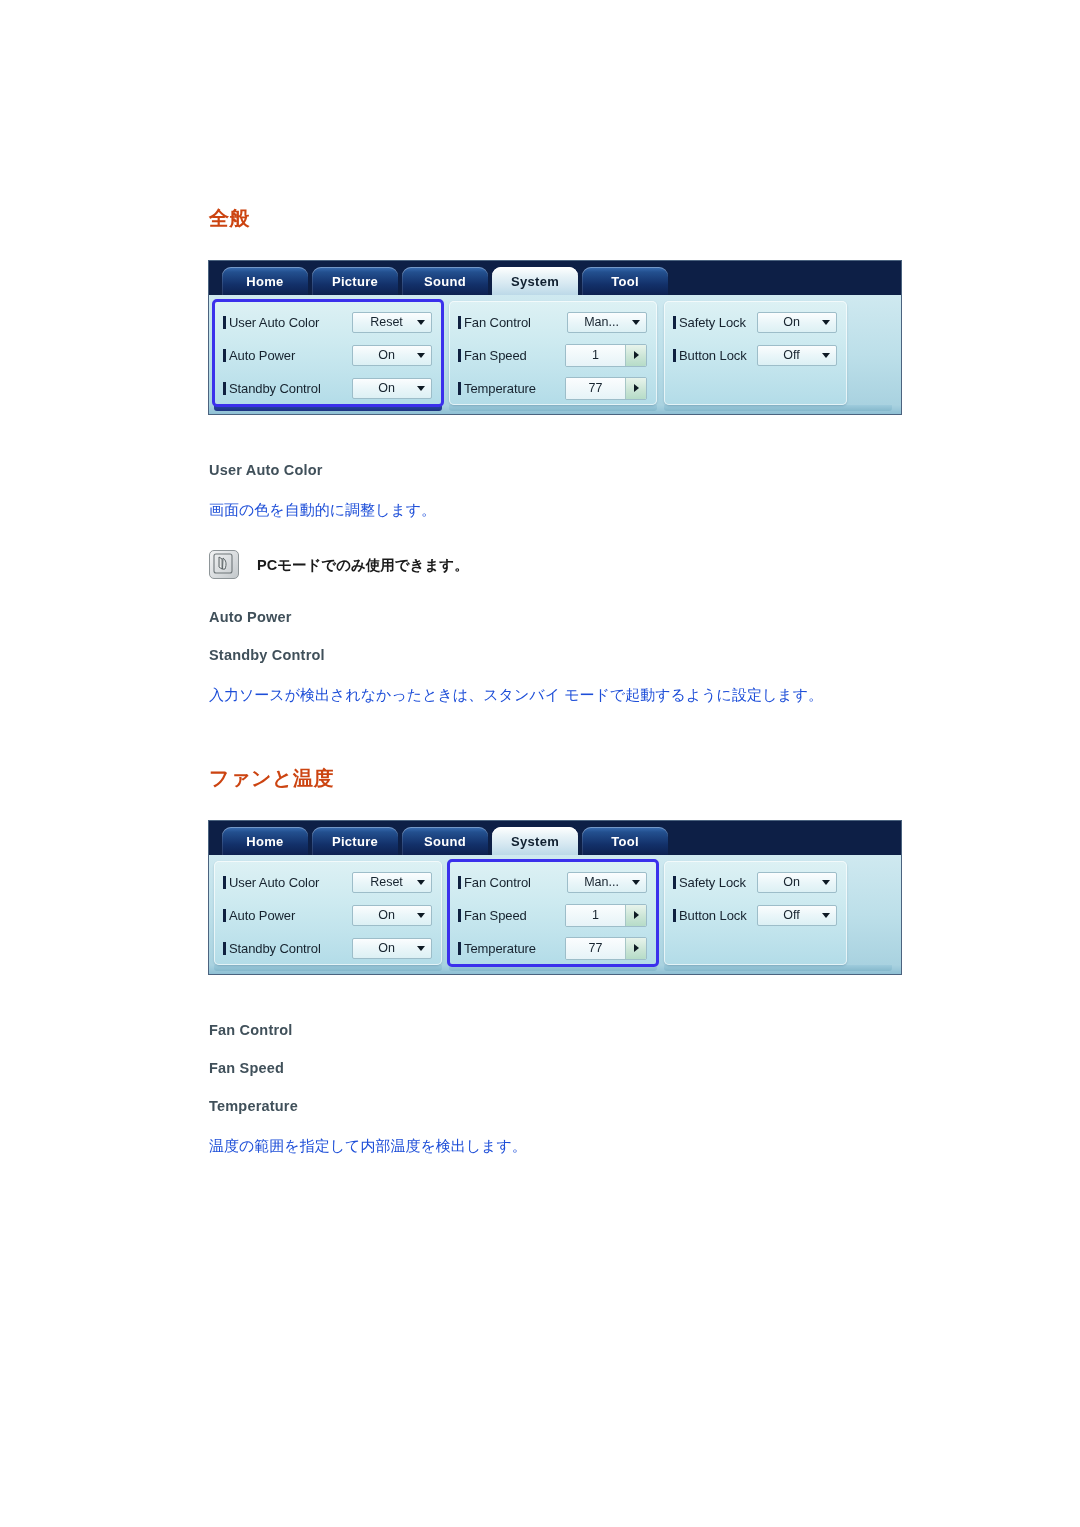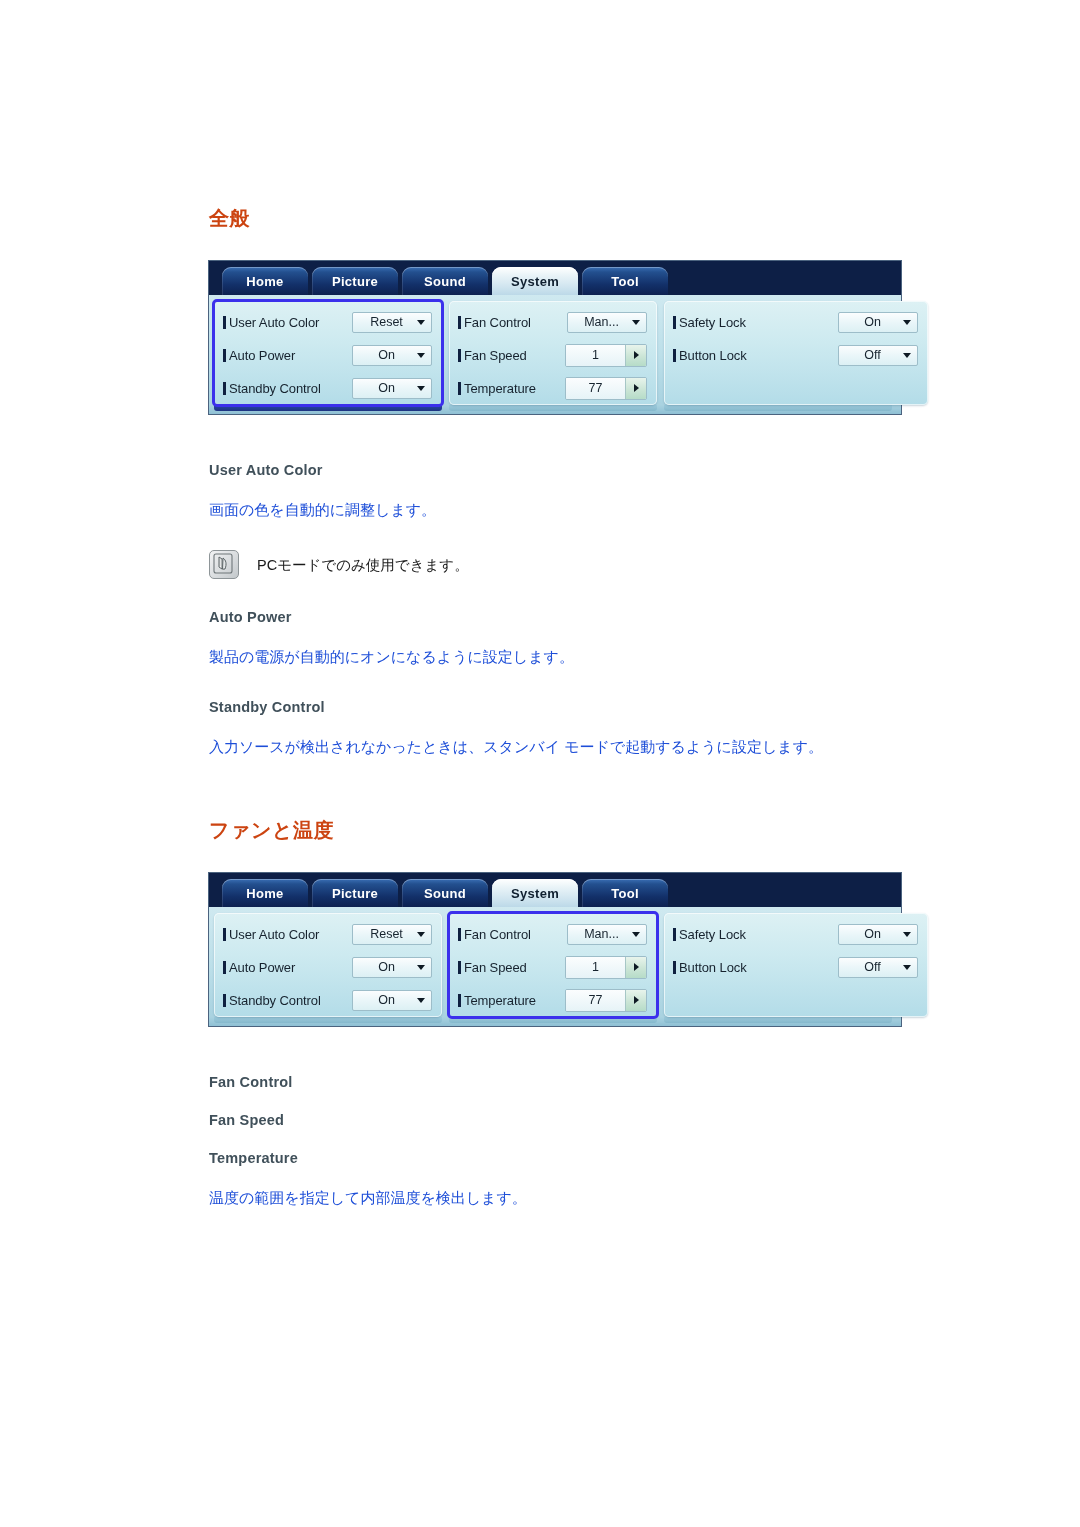--- a/index.html
+++ b/index.html
@@ -71,21 +71,21 @@
     background: linear-gradient(135deg, #f2f3f4 0%, #dcdfe1 48%, #c3c8cb 100%);
     position: relative;
     flex: 0 0 auto;
     overflow: hidden;
   }
   .note-icon svg { position: absolute; left: 3px; top: 2px; }
   .note-text {
     font-size: 14.5px;
     line-height: 20px;
     color: #1a1a1a;
-    font-weight: normal;
+    font-weight: bold;
     margin-left: 18px;
   }
 
   
   .osd {
     width: 692px;
     position: relative;
     margin: 0 0 24px 0;
     background: #0d1f46;
     box-shadow: 0 0 0 1px #4b637f;
@@ -131,21 +131,21 @@
     flex: 0 0 auto;
     box-sizing: border-box;
     padding: 9px 10px 9px 9px;
     border-radius: 5px;
     background: linear-gradient(180deg, #ddf1f4 0%, #cdeaf0 40%, #b3dce8 100%);
     box-shadow: inset 0 0 0 1px rgba(255,255,255,0.65), 0 1px 2px rgba(20,60,90,0.22);
     height: 104px;
   }
   .osd-col.c1 { width: 228px; }
   .osd-col.c2 { width: 208px; margin-left: 7px; }
-  .osd-col.c3 { width: 264px; margin-left: 7px; }
+  .osd-col.c3 { width: 183px; margin-left: 7px; }
   .osd-col.selected {
     box-shadow: inset 0 0 0 1px rgba(255,255,255,0.5);
     outline: 3px solid #3b30ec;
     outline-offset: -1px;
     border-radius: 3px;
   }
   .osd-row {
     display: flex;
     align-items: center;
     height: 24px;
@@ -361,21 +361,20 @@
           <rect x="1" y="1" width="18" height="19" rx="2" fill="none" stroke="#6e7679" stroke-width="1.1"></rect>
           <path d="M6 4 L6 14 L9 16 L9 6 Z" fill="#ffffff" stroke="#5c6466" stroke-width="1"></path>
           <path d="M10 5 C13 7, 14 11, 12 16 L9.5 16.2 Z" fill="#e3e6e7" stroke="#5c6466" stroke-width="1"></path>
           <path d="M6.8 5.2 L6.8 13.4" stroke="#8c9396" stroke-width="0.8"></path>
         </svg>
       </span>
       <span class="note-text">PCモードでのみ使用できます。</span>
     </div>
 
     <h3 class="sub-heading">Auto Power</h3>
-    <p class="body-text">製品の電源が自動的にオンになるように設定します。</p>
 
     <h3 class="sub-heading">Standby Control</h3>
     <p class="body-text">入力ソースが検出されなかったときは、スタンバイ モードで起動するように設定します。</p>
 
     <div class="spacer-30"></div>
 
     <h2 class="section-heading">ファンと温度</h2>
 
     <div class="osd">
       <div class="osd-tabbar">

